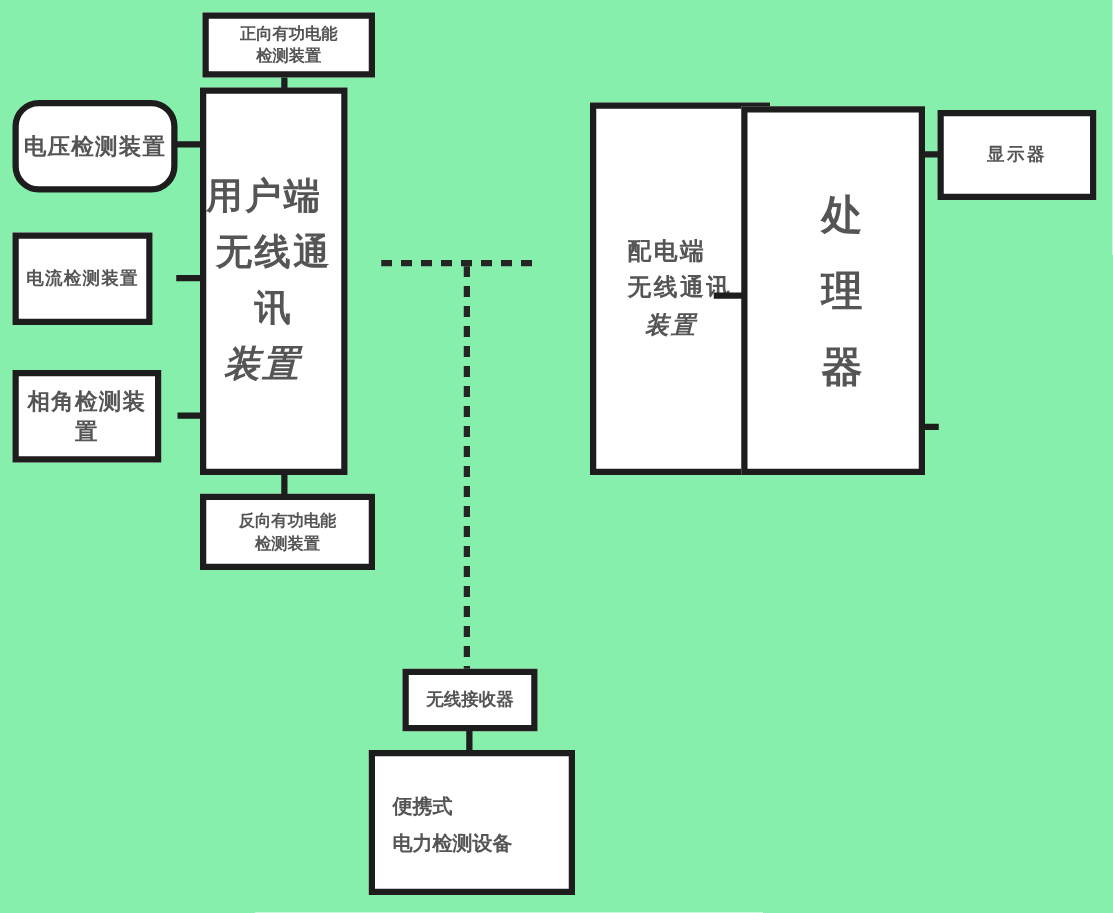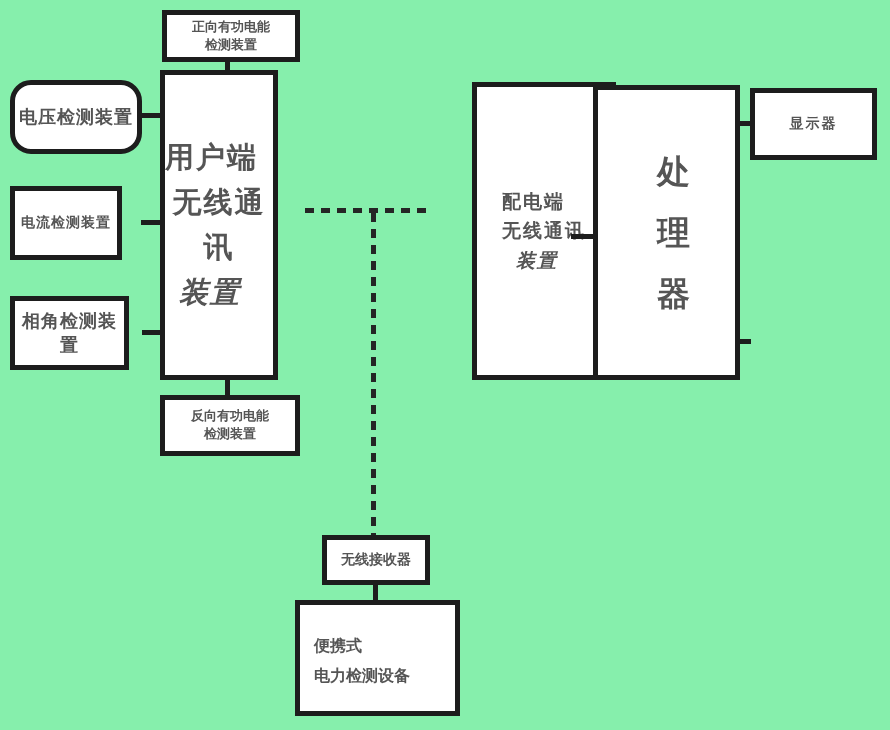--- a/index.html
+++ b/index.html
@@ -22,21 +22,21 @@
   .line { position:absolute; background:#1d1d1d; }
   .dash-h { position:absolute; height:5px; background:repeating-linear-gradient(to right, #252525 0 9px, transparent 9px 16px); }
   .dash-v { position:absolute; width:5px; background:repeating-linear-gradient(to bottom, #252525 0 9px, transparent 9px 16px); }
 
   
   #box-forward   { left:162px; top:10px;  width:138px; height:52px;  font-size:13px; line-height:1.35; }
   #box-voltage   { left:10px;  top:80px;  width:132px; height:74px;  font-size:18px; letter-spacing:1px;border-radius:21px; }
   #box-current   { left:10px;  top:186px; width:112px; height:74px;  font-size:14px; letter-spacing:1px; }
   #box-phase     { left:10px;  top:296px; width:119px; height:74px;  font-size:18px; letter-spacing:1px; }
   #box-user      { left:160px; top:70px;  width:118px; height:310px; font-size:29px; }
-  #box-reverse   { left:160px; top:395px; width:140px; height:61px;  font-size:13px; line-height:1.35;font-family:Liberation Mono, monospace; }
+  #box-reverse   { left:160px; top:395px; width:140px; height:61px;  font-size:13px; line-height:1.35; }
   #box-dist      { left:428px; top:82px;  width:144px; height:298px; font-size:19px;margin-left:44px; }
   #box-processor { left:593px; top:85px;  width:147px; height:295px; font-size:33px;padding-left:14px; }
   #box-display   { left:750px; top:88px;  width:127px; height:72px;  font-size:14px; letter-spacing:2px; }
   #box-alarm     { left:750px; top:305px; width:132px; height:73px;  font-size:17px; letter-spacing:1px; }
   #box-receiver  { left:322px; top:535px; width:108px; height:50px;  font-size:14px; }
   #box-portable  { left:295px; top:600px; width:165px; height:116px; font-size:16px;
                    justify-content:flex-start; align-items:flex-start; padding:26px 0 0 14px; text-align:left; line-height:1.9; }
 
   .big-label { display:flex; flex-direction:column; align-items:flex-start; line-height:1.55; letter-spacing:2px; }
   .big-label .l3 { padding-left:14px;font-style:italic; }

